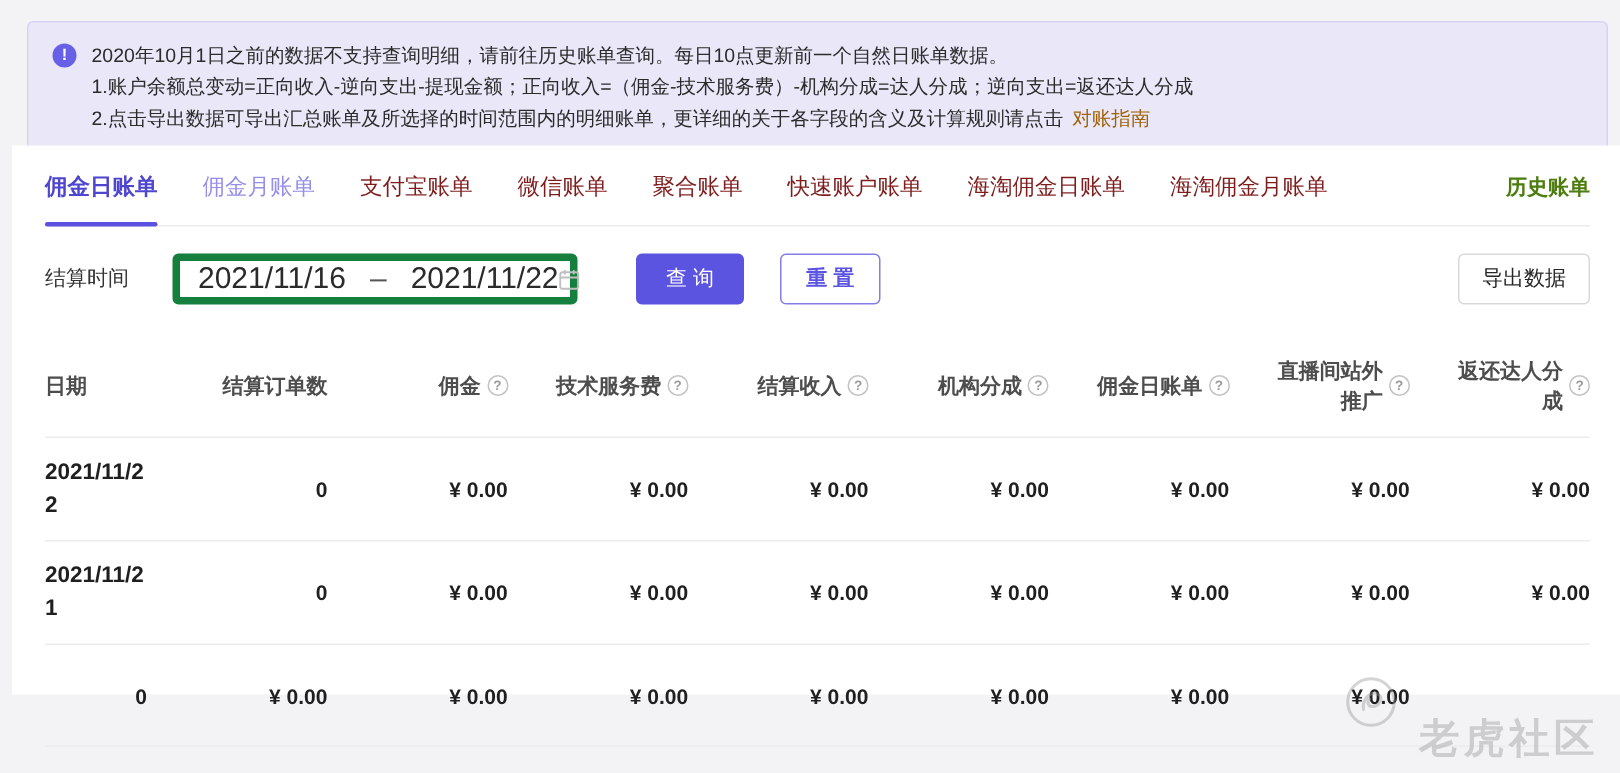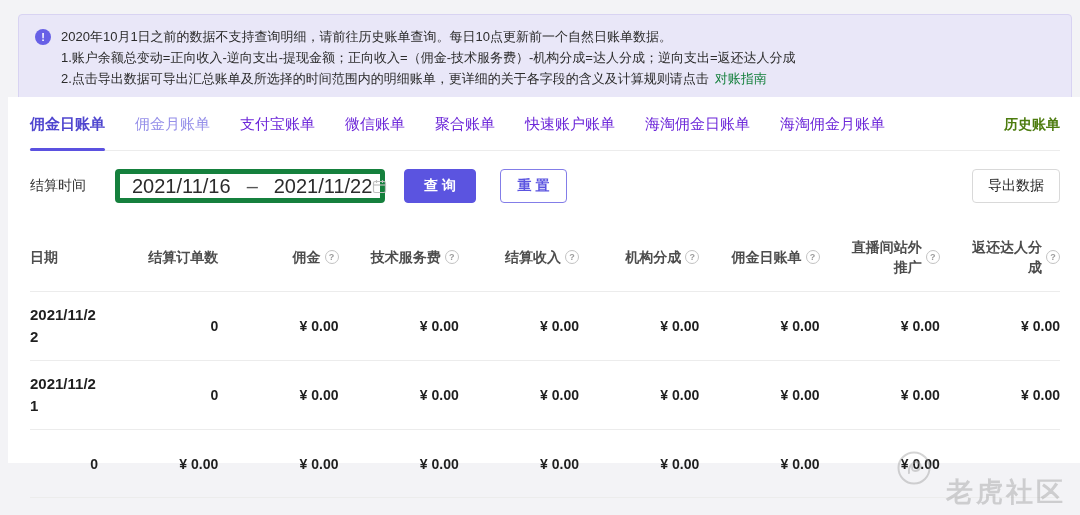--- a/index.html
+++ b/index.html
@@ -17,31 +17,31 @@
     padding:11px 16px 12px 16px;
     display:flex; align-items:flex-start;
   }
   .info-icon {
     flex:0 0 16px; width:16px; height:16px; border-radius:50%;
     background:#6760e6; color:#fff; font-size:11px; font-weight:bold;
     display:flex; align-items:center; justify-content:center;
     margin-top:3px; margin-right:10px; line-height:1;
   }
   .banner-text { font-size:13px; line-height:21px; color:#2b2b2b; }
-  .banner a { color:#15803d; text-decoration:none; margin-left:6px; }
+  .banner a { color:#a16207; text-decoration:none; margin-left:6px; }
   
   .card {
     position:absolute; left:8px; top:97px; width:1072px; height:366px;
     background:#fff; padding:18px 20px 16px 22px;
   }
   
   .tabbar { position:relative; border-bottom:1px solid #ececec; }
   .tablist { display:flex; gap:30px; }
   .tab {
-    font-size:15px; color:#6d28d9; padding-bottom:16px; cursor:pointer;
+    font-size:15px; color:#7f1d1d; padding-bottom:16px; cursor:pointer;
     position:relative; white-space:nowrap;
   }
   .tab.active { color:#4f46cf; font-weight:bold; }
   .tab.active::after {
     content:""; position:absolute; left:0; right:0; bottom:-1px;
     height:3px; background:#5b51e0; border-radius:2px;
   }
   .tab.light { color:#958fe9; }
   .history-link {
     position:absolute; right:0; top:1px; font-size:14px; font-weight:bold;
@@ -57,22 +57,22 @@
     cursor:pointer;
   }
   .date-sep { margin:0 16px; color:#555; }
   .cal-icon { margin-left:auto; display:flex; align-items:center; }
   .btn {
     height:34px; border-radius:4px; font-size:14px; cursor:pointer;
     display:inline-flex; align-items:center; justify-content:center;
     font-family:inherit;
   }
   .btn-primary {
-    margin-left:8px; width:72px; background:#5b54e0; color:#fff; border:1px solid #5b54e0;
-    font-weight:bold;
+    margin-left:28px; width:72px; background:#5b54e0; color:#fff; border:1px solid #5b54e0;
+    font-weight:normal;
   }
   .btn-ghost {
     margin-left:13px; width:67px; background:#fff; color:#5b54e0;
     border:1px solid #837de8; font-weight:bold;
   }
   .btn-default {
     margin-left:auto; padding:0 15px; background:#fff; color:#262626;
     border:1px solid #d9d9d9;
   }
   

